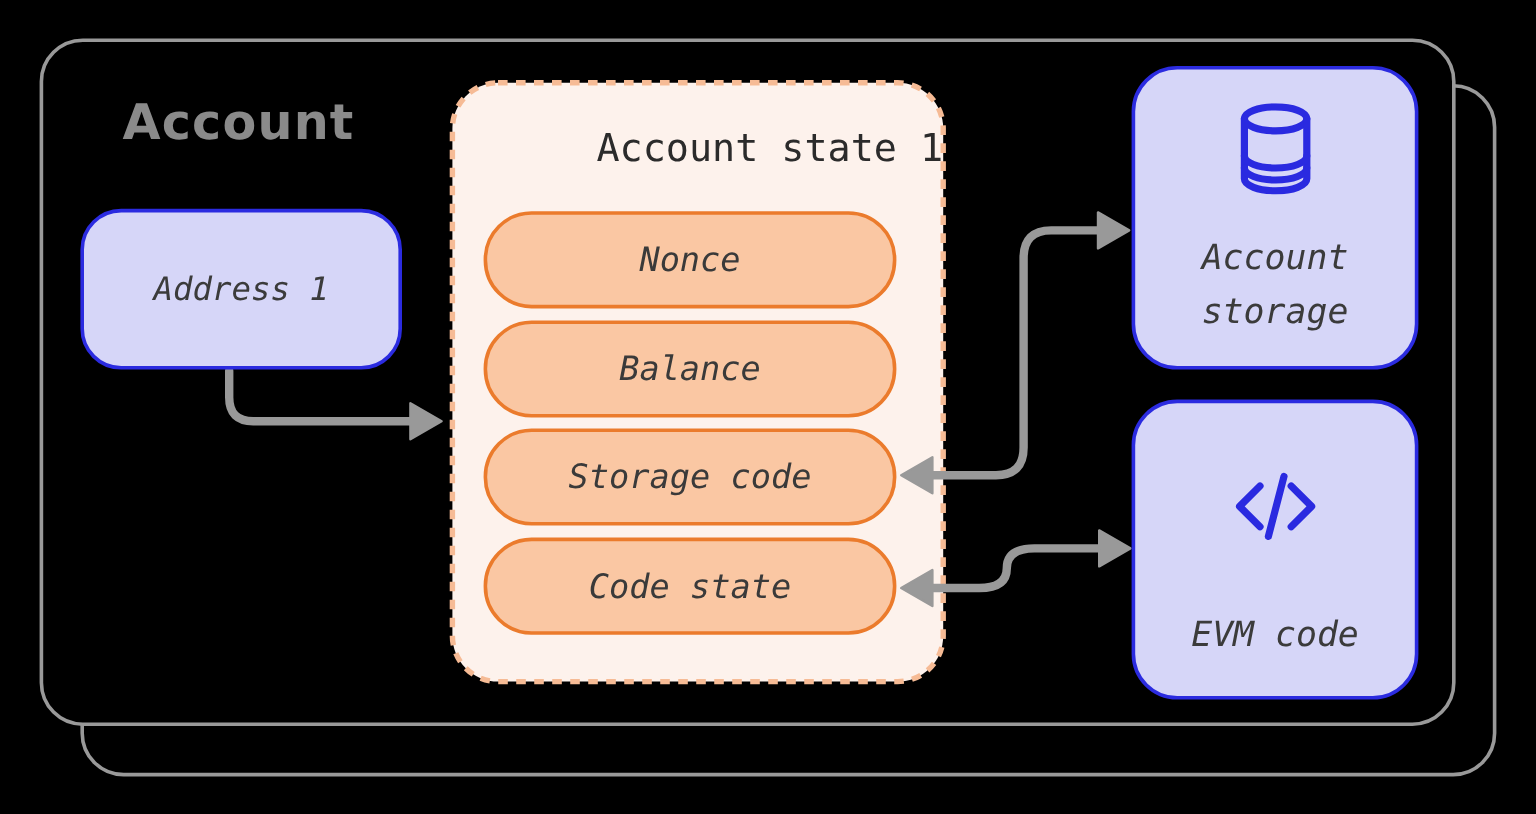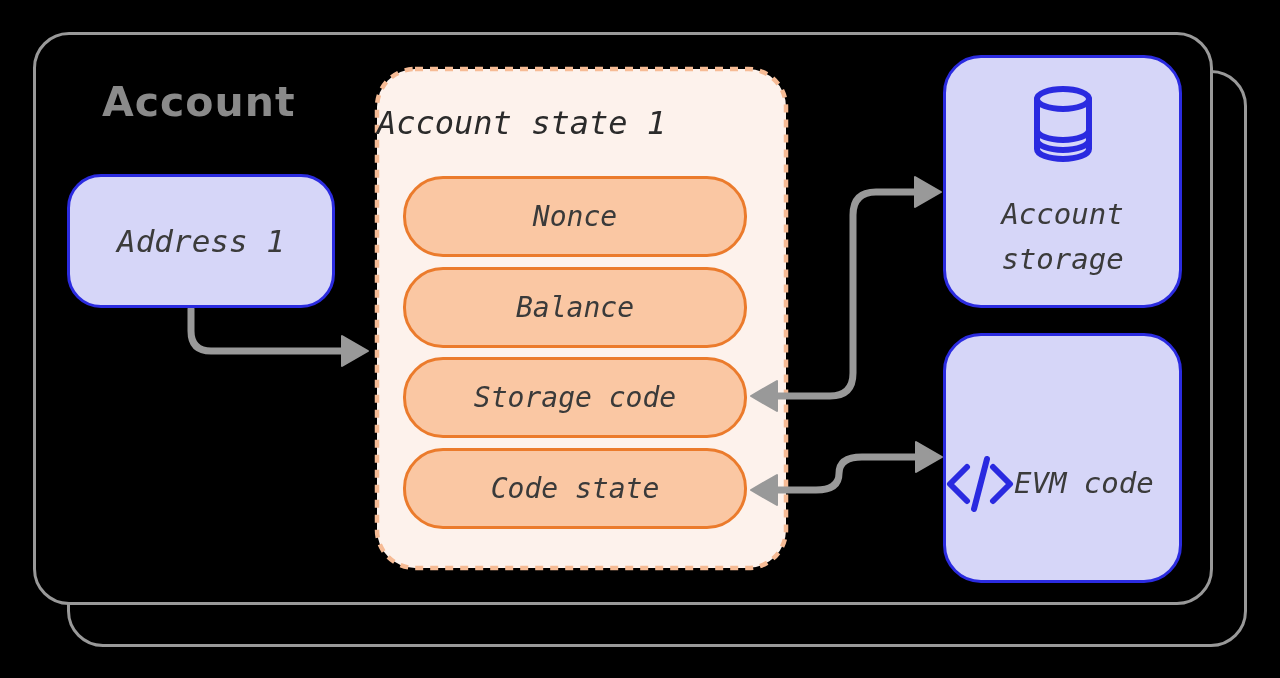--- a/index.html
+++ b/index.html
@@ -40,44 +40,44 @@
   .lav-box {
     position: absolute;
     background: #d6d6f8;
     border: 3px solid #2b2be0;
     display: flex; align-items: center; justify-content: center;
     z-index: 3;
     color: #3b3b3b; font-style: italic;
   }
   .address-box {
     left: 67px; top: 174px; width: 262px; height: 128px;
-    border-radius: 34px; font-size: 31px;
+    border-radius: 34px; font-size: 27px;
   }
   .storage-box {
     left: 943px; top: 55px; width: 233px; height: 247px;
     border-radius: 38px;
     flex-direction: column; justify-content: flex-start;
   }
   .evm-box {
     left: 943px; top: 333px; width: 233px; height: 244px;
     border-radius: 38px;
-    flex-direction: row; justify-content: flex-start;
+    flex-direction: column; justify-content: flex-start;
   }
   .storage-box .icon-wrap { margin-top: 28px; }
   .evm-box .icon-wrap { margin-top: 56px; }
   .box-label {
     font-size: 29px; line-height: 45px; text-align: center;
     color: #3b3b3b; font-style: italic;
   }
   .storage-box .box-label { margin-top: 26px; }
   .evm-box .box-label { margin-top: 50px; }
 
   .state-title {
     position: absolute; left: 377px; top: 104px; width: 409px;
-    text-align: left; font-style: italic; font-size: 32px;
+    text-align: right; font-size: 32px;
     color: #2b2b2b; z-index: 3;
   }
   .pill {
     position: absolute; left: 403px; width: 338px; height: 75px;
     background: #fac7a3; border: 3px solid #eb7b2c; border-radius: 40px;
     display: flex; align-items: center; justify-content: center;
     font-style: italic; font-size: 28px; color: #3a3a3a;
     z-index: 3;
   }
   .pill-0 { top: 176px; align-items: center; }

